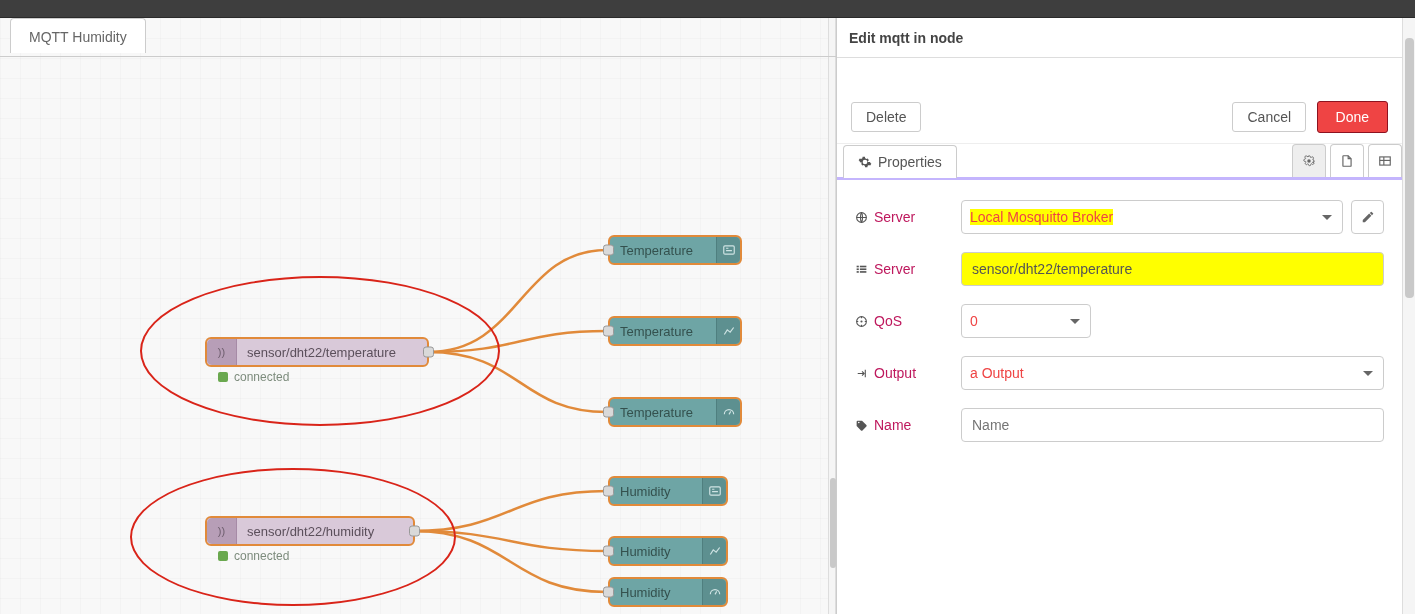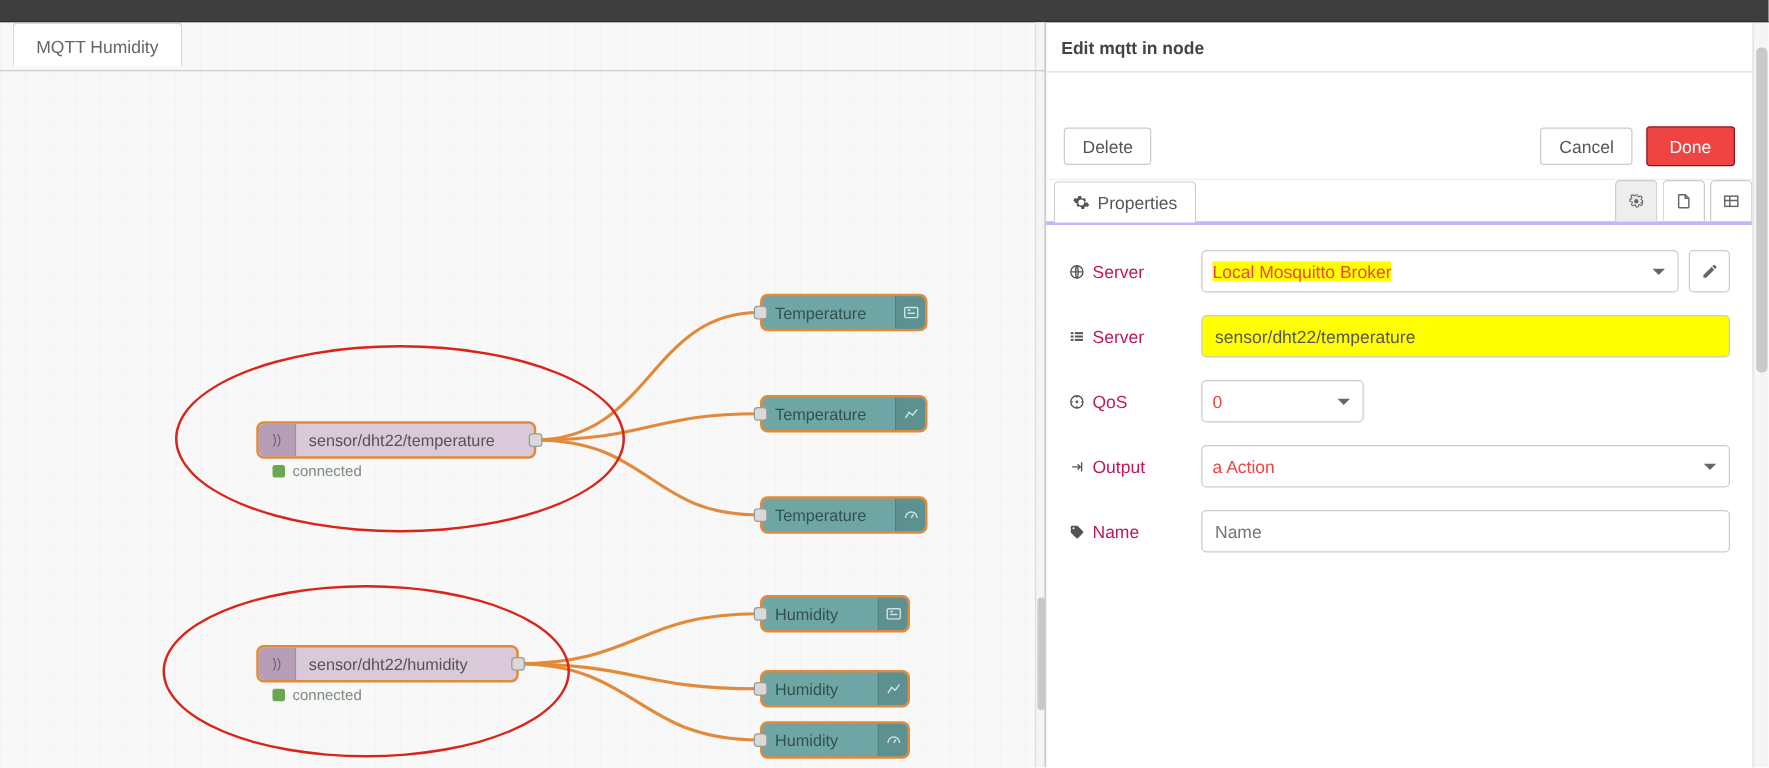--- a/index.html
+++ b/index.html
@@ -273,21 +273,21 @@
     <div class="frow">
       <div class="flabel">
         <svg viewBox="0 0 24 24" fill="none" stroke="currentColor" stroke-width="2">
             <path d="M5 12h12M13 8l4 4-4 4"></path>
             <path d="M19 5v14"></path>
           </svg>
         <span>Output</span>
       </div>
       <div class="finput">
           <div class="sel">
-            <span>a Action</span>
+            <span>a Output</span>
           </div>
         </div>
     </div>
 
     <div class="frow">
       <div class="flabel">
         <svg viewBox="0 0 24 24" fill="currentColor">
             <path d="M21 11l-8-8H5a2 2 0 0 0-2 2v8l8 8a2 2 0 0 0 2.8 0l7.2-7.2a2 2 0 0 0 0-2.8zM7 8a1.5 1.5 0 1 1 0-3 1.5 1.5 0 0 1 0 3z"></path>
           </svg>
         <span>Name</span>

